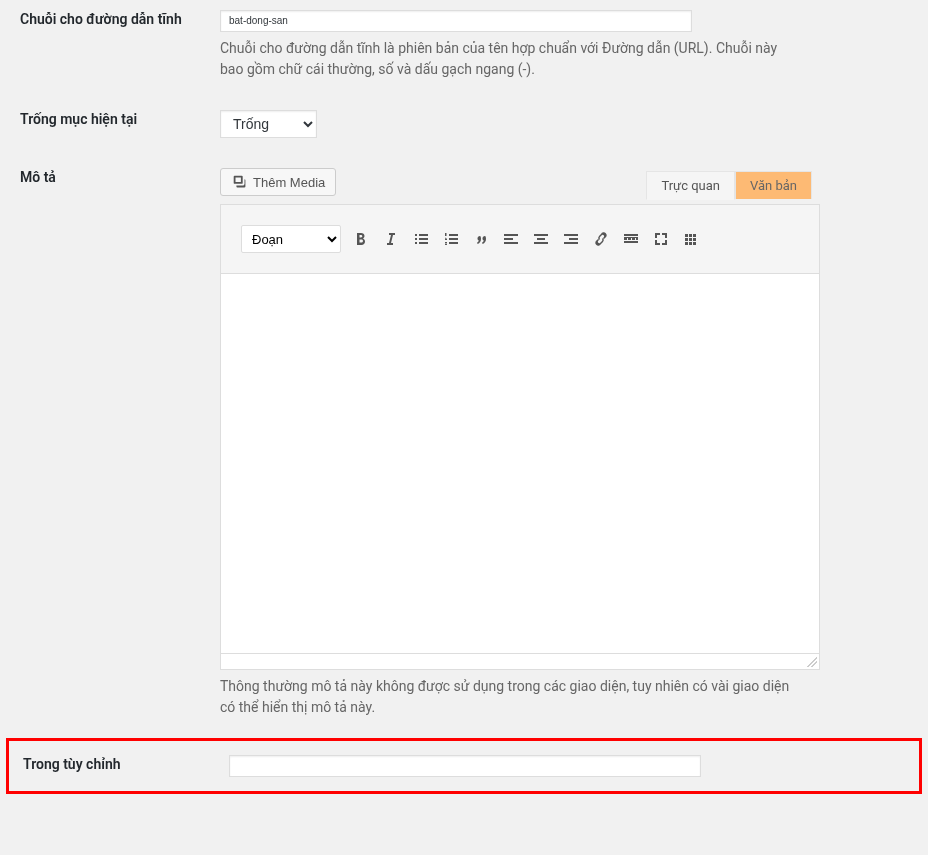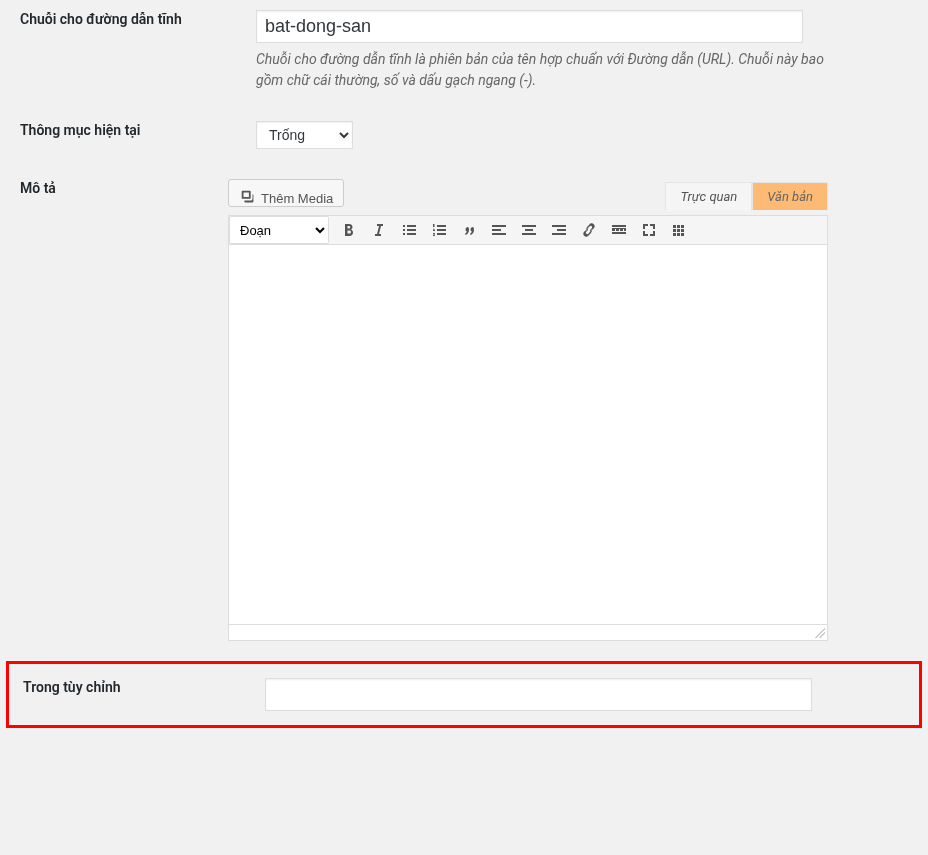--- a/index.html
+++ b/index.html
@@ -4,102 +4,100 @@
   <style>
     * { box-sizing: border-box; margin: 0; padding: 0; }
     body {
       font-family: -apple-system, BlinkMacSystemFont, "Segoe UI", Roboto, sans-serif;
       font-size: 13px;
       color: #444;
       background: #f1f1f1;
       width: 928px;
     }
     .form-table { width: 100%; }
-    .form-row { display: flex; padding: 10px 0 20px; gap: 36px; }
+    .form-row { display: flex; padding: 10px 0 20px; }
     .form-label {
       width: 220px;
       padding: 0 10px 0 20px;
       font-weight: 600;
       color: #23282d;
       font-size: 14px;
       line-height: 1.3;
     }
     .form-field {
       flex: 1;
       padding-right: 100px;
     }
     .input-text {
-      width: 547px;
+      width: 472px;
       padding: 3px 8px;
-      font-size: 18px;
+      font-size: 10px;
       line-height: 1.4;
       border: 1px solid #ddd;
       box-shadow: inset 0 1px 2px rgba(0,0,0,.07);
       background: #fff;
       color: #32373c;
       border-radius: 0;
     }
     .description {
       color: #666;
-      font-style: italic;
       font-size: 14px;
       line-height: 1.5;
       margin-top: 6px;
       max-width: 570px;
     }
     .select-field {
       width: 97px;
       height: 28px;
       padding: 2px 8px;
       font-size: 14px;
       border: 1px solid #ddd;
       background: #fff;
       border-radius: 0;
       box-shadow: inset 0 1px 2px rgba(0,0,0,.07);
       color: #32373c;
     }
     .media-button {
       display: inline-flex;
-      align-items: flex-end;
+      align-items: center;
       background: #f7f7f7;
       border: 1px solid #ccc;
       color: #555;
       padding: 0 10px;
       height: 28px;
       font-size: 13px;
       border-radius: 3px;
       cursor: pointer;
       margin-bottom: 8px;
     }
     .media-button svg { margin-right: 4px; }
     .editor-wrap {
       width: 600px;
       position: relative;
     }
     .editor-tabs {
       position: absolute;
-      right: 0;
+      right: 8px;
       top: -33px;
       display: flex;
-      font-style: italic;
     }
     .editor-tab {
       border: 1px solid #e5e5e5;
       border-bottom: none;
       background: #fdba74;
       color: #666;
       padding: 6px 14px;
       font-size: 13px;
       cursor: pointer;
     }
     .editor-tab.active { background: #f5f5f5; color: #555; border-bottom: 1px solid #f5f5f5; margin-bottom:-1px; }
     .editor-toolbar {
       background: #f5f5f5;
       border: 1px solid #ddd;
-      padding: 0;
+      padding: 20px;
       display: flex;
       align-items: center;
       gap: 2px;
     }
     .format-select {
       height: 28px;
       font-size: 13px;
       border: 1px solid #ddd;
       background: #fff;
       padding: 0 6px;
@@ -157,21 +155,21 @@
 
   <div class="form-row">
     <div class="form-label">Chuỗi cho đường dẫn tĩnh</div>
     <div class="form-field">
       <input type="text" class="input-text" value="bat-dong-san" style="">
       <p class="description">Chuỗi cho đường dẫn tĩnh là phiên bản của tên hợp chuẩn với Đường dẫn (URL). Chuỗi này bao gồm chữ cái thường, số và dấu gạch ngang (-).</p>
     </div>
   </div>
 
   <div class="form-row">
-    <div class="form-label">Thông mục hiện tại</div>
+    <div class="form-label">Trống mục hiện tại</div>
     <div class="form-field">
       <select class="select-field">
         <option>Trống</option>
       </select>
     </div>
   </div>
 
   <div class="form-row">
     <div class="form-label">Mô tả</div>
     <div class="form-field">
@@ -247,20 +245,21 @@
             </div>
           <div class="tb-btn">
               <svg width="20" height="20" viewBox="0 0 20 20">
                 <path fill="#555" d="M4 5h3v3H4V5zm4 0h3v3H8V5zm4 0h3v3h-3V5zM4 9h3v3H4V9zm4 0h3v3H8V9zm4 0h3v3h-3V9zM4 13h3v3H4v-3zm4 0h3v3H8v-3zm4 0h3v3h-3v-3z"></path>
               </svg>
             </div>
         </div>
         <div class="editor-content" contenteditable="true" style=""></div>
         <div class="editor-resize"></div>
       </div>
+      <p class="description">Thông thường mô tả này không được sử dụng trong các giao diện, tuy nhiên có vài giao diện có thể hiển thị mô tả này.</p>
     </div>
   </div>
 
   <div class="highlighted-row">
     <div class="form-row">
       <div class="form-label" style="padding-left:14px">Trong tùy chỉnh</div>
       <div class="form-field">
         <input type="text" class="input-text" value="" style="">
       </div>
     </div>

